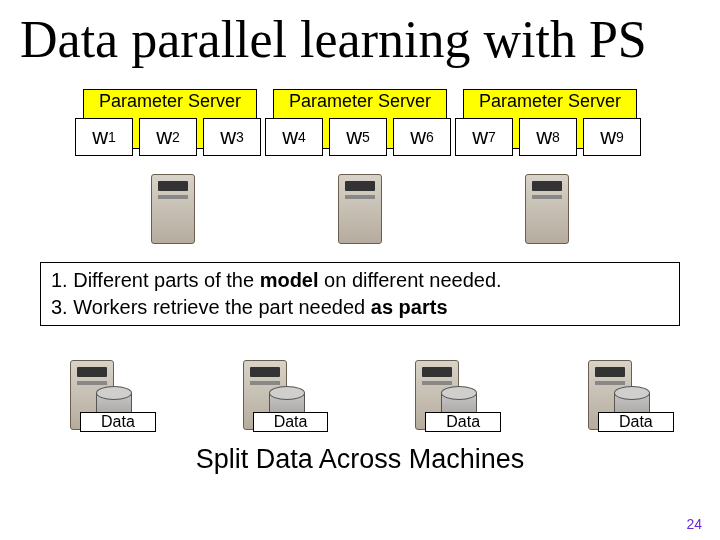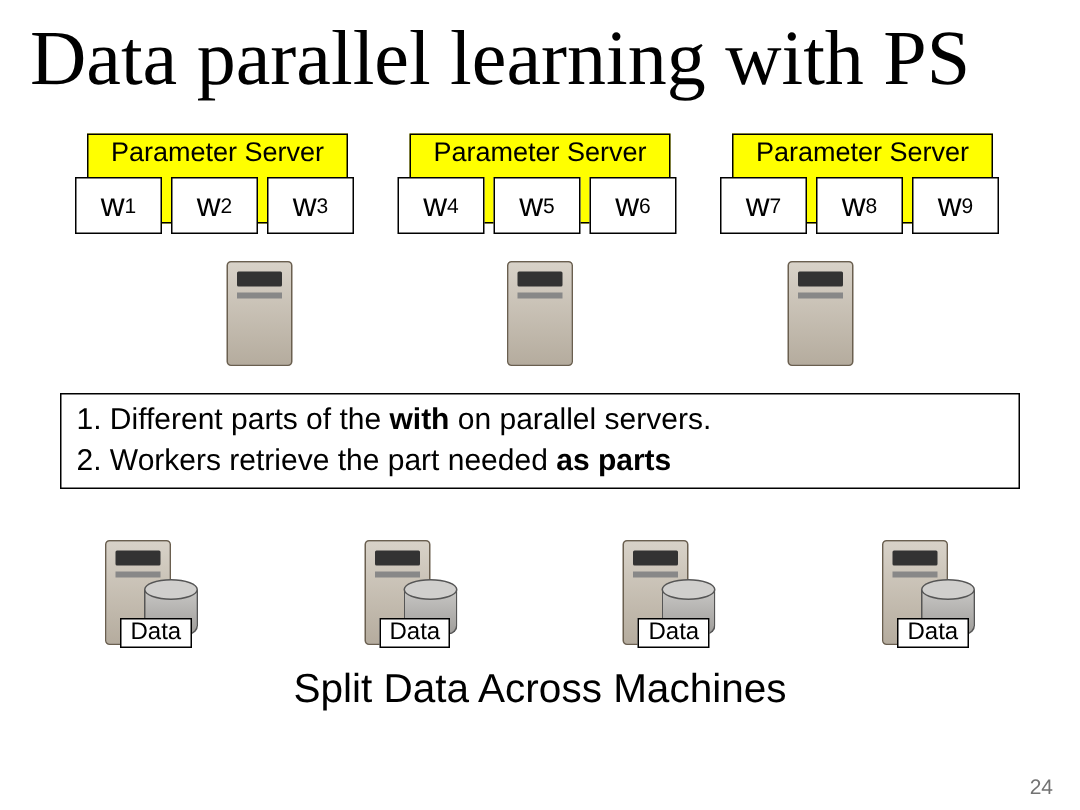--- a/index.html
+++ b/index.html
@@ -12,21 +12,21 @@
     padding: 10px 20px;
   }
   .title {
     font-size: 52px;
     font-weight: normal;
     margin-bottom: 20px;
     font-family: Georgia, serif;
   }
   .ps-row {
     display: flex;
-    justify-content: space-between;
+    justify-content: center;
     padding: 0 30px;
     margin-bottom: 10px;
   }
   .ps-block {
     position: relative;
     width: 190px;
     height: 75px;
   }
   .ps-bg {
     position: absolute;
@@ -139,37 +139,37 @@
   .worker-pair {
     display: flex;
     align-items: flex-end;
   }
   .data-label {
     position: absolute;
     bottom: -2px;
     left: 10px;
     background: #fff;
     border: 1.5px solid #000;
-    padding: 0 6px;
+    padding: 0 20px;
     font-family: Verdana, Arial, sans-serif;
     font-size: 16px;
   }
   .split-label {
     text-align: center;
     font-family: Verdana, Arial, sans-serif;
     font-size: 27px;
     margin-top: 14px;
   }
   .pagenum {
     position: absolute;
     bottom: 8px;
     right: 18px;
     font-family: Verdana, Arial, sans-serif;
     font-size: 14px;
-    color: #737373;
+    color: #6d28d9;
   }
 </style>
 </head>
 <body>
 
 <h1 class="title">Data parallel learning with PS</h1>
 
 <div class="ps-row">
   <div class="ps-block">
     <div class="ps-bg">Parameter Server</div>
@@ -203,22 +203,22 @@
     </div>
   <div class="server">
       <div class="server-body"></div>
     </div>
   <div class="server">
       <div class="server-body"></div>
     </div>
 </div>
 
 <div class="desc-box">
-  <span class="inl">1. Different parts of the </span><b class="inl">with</b><span class="inl"> on parallel servers.</span><br>
-  <span class="inl">2. Workers retrieve the part needed </span><b class="inl">as parts</b>
+  <span class="inl">1. Different parts of the </span><b class="inl">model</b><span class="inl"> on different needed.</span><br>
+  <span class="inl">3. Workers retrieve the part needed </span><b class="inl">as parts</b>
 </div>
 
 <div class="worker-row">
   <div class="worker">
     <div class="worker-pair">
       <div class="server-body"></div>
       <div class="disk">
           <div class="disk-body"></div>
           <div class="disk-top"></div>
         </div>

